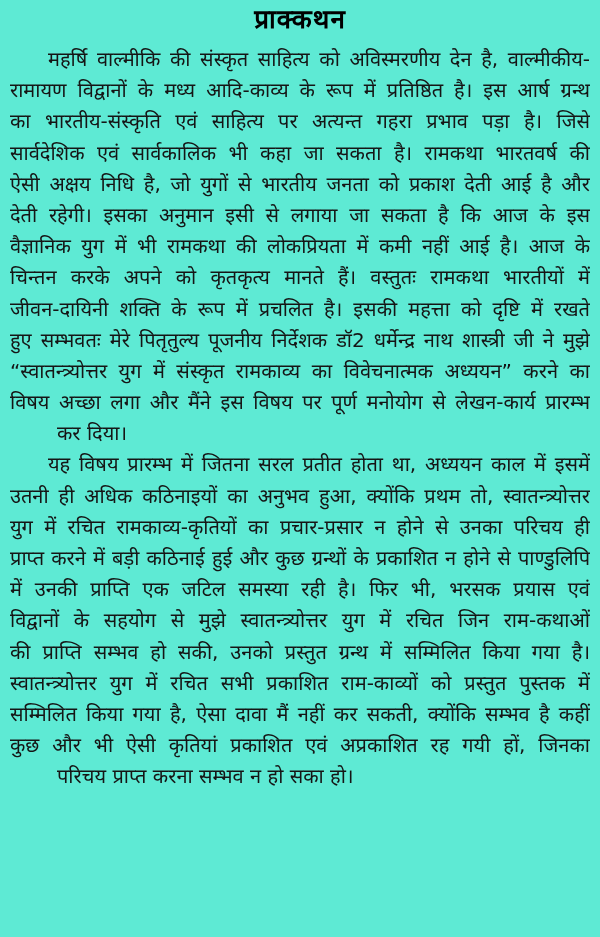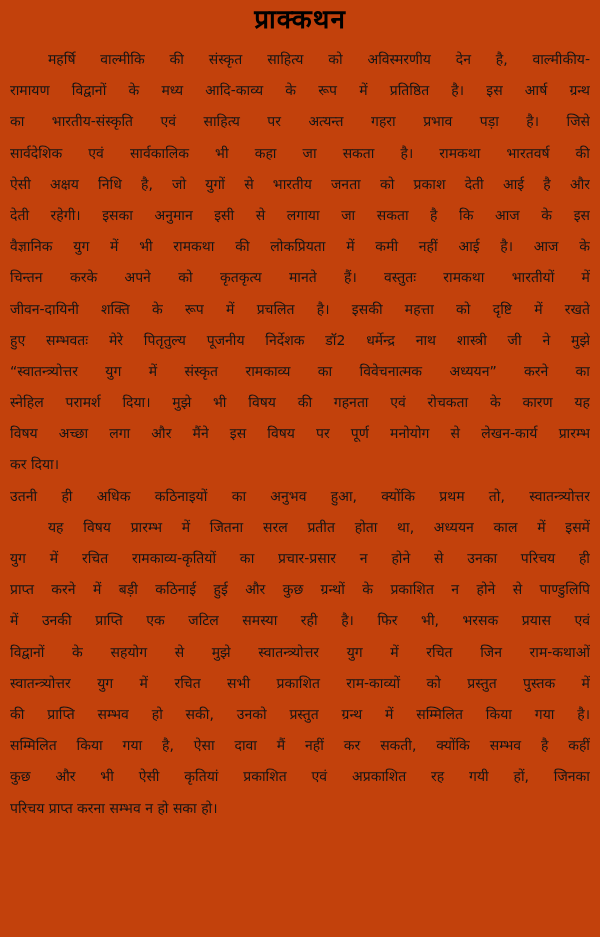--- a/index.html
+++ b/index.html
@@ -13,21 +13,21 @@
       overflow: hidden;
       position: relative;
       font-family: "DejaVu Sans", "Liberation Sans", sans-serif;
       color: #111111;
     }
     .page {
       position: absolute;
       left: 0; top: 0;
       width: 600px;
       height: 937px;
-      background: #c2410c;
+      background: #5eead4;
     }
     .title {
       position: absolute;
       top: 2px;
       left: 0;
       width: 600px;
       text-align: center;
       font-weight: bold;
       font-size: 26px;
       line-height: 34px;
@@ -36,32 +36,33 @@
     }
     .body-text {
       position: absolute;
       left: 10px;
       top: 44px;
       width: 580px;
     }
     .line {
       height: 31.2px;
       line-height: 31.2px;
-      font-size: 14px;
+      font-size: 20px;
       white-space: nowrap;
       text-align: justify;
       text-align-last: justify;
       overflow: hidden;
       color: #151515;
     }
     .line.indent {
       padding-left: 38px;
     }
     .line.last {
       text-align-last: left;
+      margin-left: 47px;
     }
   </style>
 </head>
 <body>
 
 <div class="page">
   <div class="title">प्राक्कथन</div>
 
   <div class="body-text">
 
@@ -70,34 +71,33 @@
       <div class="line">रामायण विद्वानों के मध्य आदि-काव्य के रूप में प्रतिष्ठित है। इस आर्ष ग्रन्थ</div>
       <div class="line">का भारतीय-संस्कृति एवं साहित्य पर अत्यन्त गहरा प्रभाव पड़ा है। जिसे</div>
       <div class="line">सार्वदेशिक एवं सार्वकालिक भी कहा जा सकता है। रामकथा भारतवर्ष की</div>
       <div class="line">ऐसी अक्षय निधि है, जो युगों से भारतीय जनता को प्रकाश देती आई है और</div>
       <div class="line">देती रहेगी। इसका अनुमान इसी से लगाया जा सकता है कि आज के इस</div>
       <div class="line">वैज्ञानिक युग में भी रामकथा की लोकप्रियता में कमी नहीं आई है। आज के</div>
       <div class="line">चिन्तन करके अपने को कृतकृत्य मानते हैं। वस्तुतः रामकथा भारतीयों में</div>
       <div class="line">जीवन-दायिनी शक्ति के रूप में प्रचलित है। इसकी महत्ता को दृष्टि में रखते</div>
       <div class="line">हुए सम्भवतः मेरे पितृतुल्य पूजनीय निर्देशक डॉ2 धर्मेन्द्र नाथ शास्त्री जी ने मुझे</div>
       <div class="line">“स्वातन्त्र्योत्तर युग में संस्कृत रामकाव्य का विवेचनात्मक अध्ययन” करने का</div>
-      <div class="line">स्नेहिल परामर्श दिया। मुझे भी विषय की गहनता एवं रोचकता के कारण यह</div>
       <div class="line">विषय अच्छा लगा और मैंने इस विषय पर पूर्ण मनोयोग से लेखन-कार्य प्रारम्भ</div>
       <div class="line last">कर दिया।</div>
     </div>
 
     <div class="paragraph">
+      <div class="line indent">यह विषय प्रारम्भ में जितना सरल प्रतीत होता था, अध्ययन काल में इसमें</div>
       <div class="line">उतनी ही अधिक कठिनाइयों का अनुभव हुआ, क्योंकि प्रथम तो, स्वातन्त्र्योत्तर</div>
-      <div class="line indent">यह विषय प्रारम्भ में जितना सरल प्रतीत होता था, अध्ययन काल में इसमें</div>
       <div class="line">युग में रचित रामकाव्य-कृतियों का प्रचार-प्रसार न होने से उनका परिचय ही</div>
       <div class="line">प्राप्त करने में बड़ी कठिनाई हुई और कुछ ग्रन्थों के प्रकाशित न होने से पाण्डुलिपि</div>
       <div class="line">में उनकी प्राप्ति एक जटिल समस्या रही है। फिर भी, भरसक प्रयास एवं</div>
       <div class="line">विद्वानों के सहयोग से मुझे स्वातन्त्र्योत्तर युग में रचित जिन राम-कथाओं</div>
+      <div class="line">की प्राप्ति सम्भव हो सकी, उनको प्रस्तुत ग्रन्थ में सम्मिलित किया गया है।</div>
       <div class="line">स्वातन्त्र्योत्तर युग में रचित सभी प्रकाशित राम-काव्यों को प्रस्तुत पुस्तक में</div>
-      <div class="line">की प्राप्ति सम्भव हो सकी, उनको प्रस्तुत ग्रन्थ में सम्मिलित किया गया है।</div>
       <div class="line">सम्मिलित किया गया है, ऐसा दावा मैं नहीं कर सकती, क्योंकि सम्भव है कहीं</div>
       <div class="line">कुछ और भी ऐसी कृतियां प्रकाशित एवं अप्रकाशित रह गयी हों, जिनका</div>
       <div class="line last">परिचय प्राप्त करना सम्भव न हो सका हो।</div>
     </div>
 
     <div class="paragraph">
     </div>
   </div>
 </div>
 

